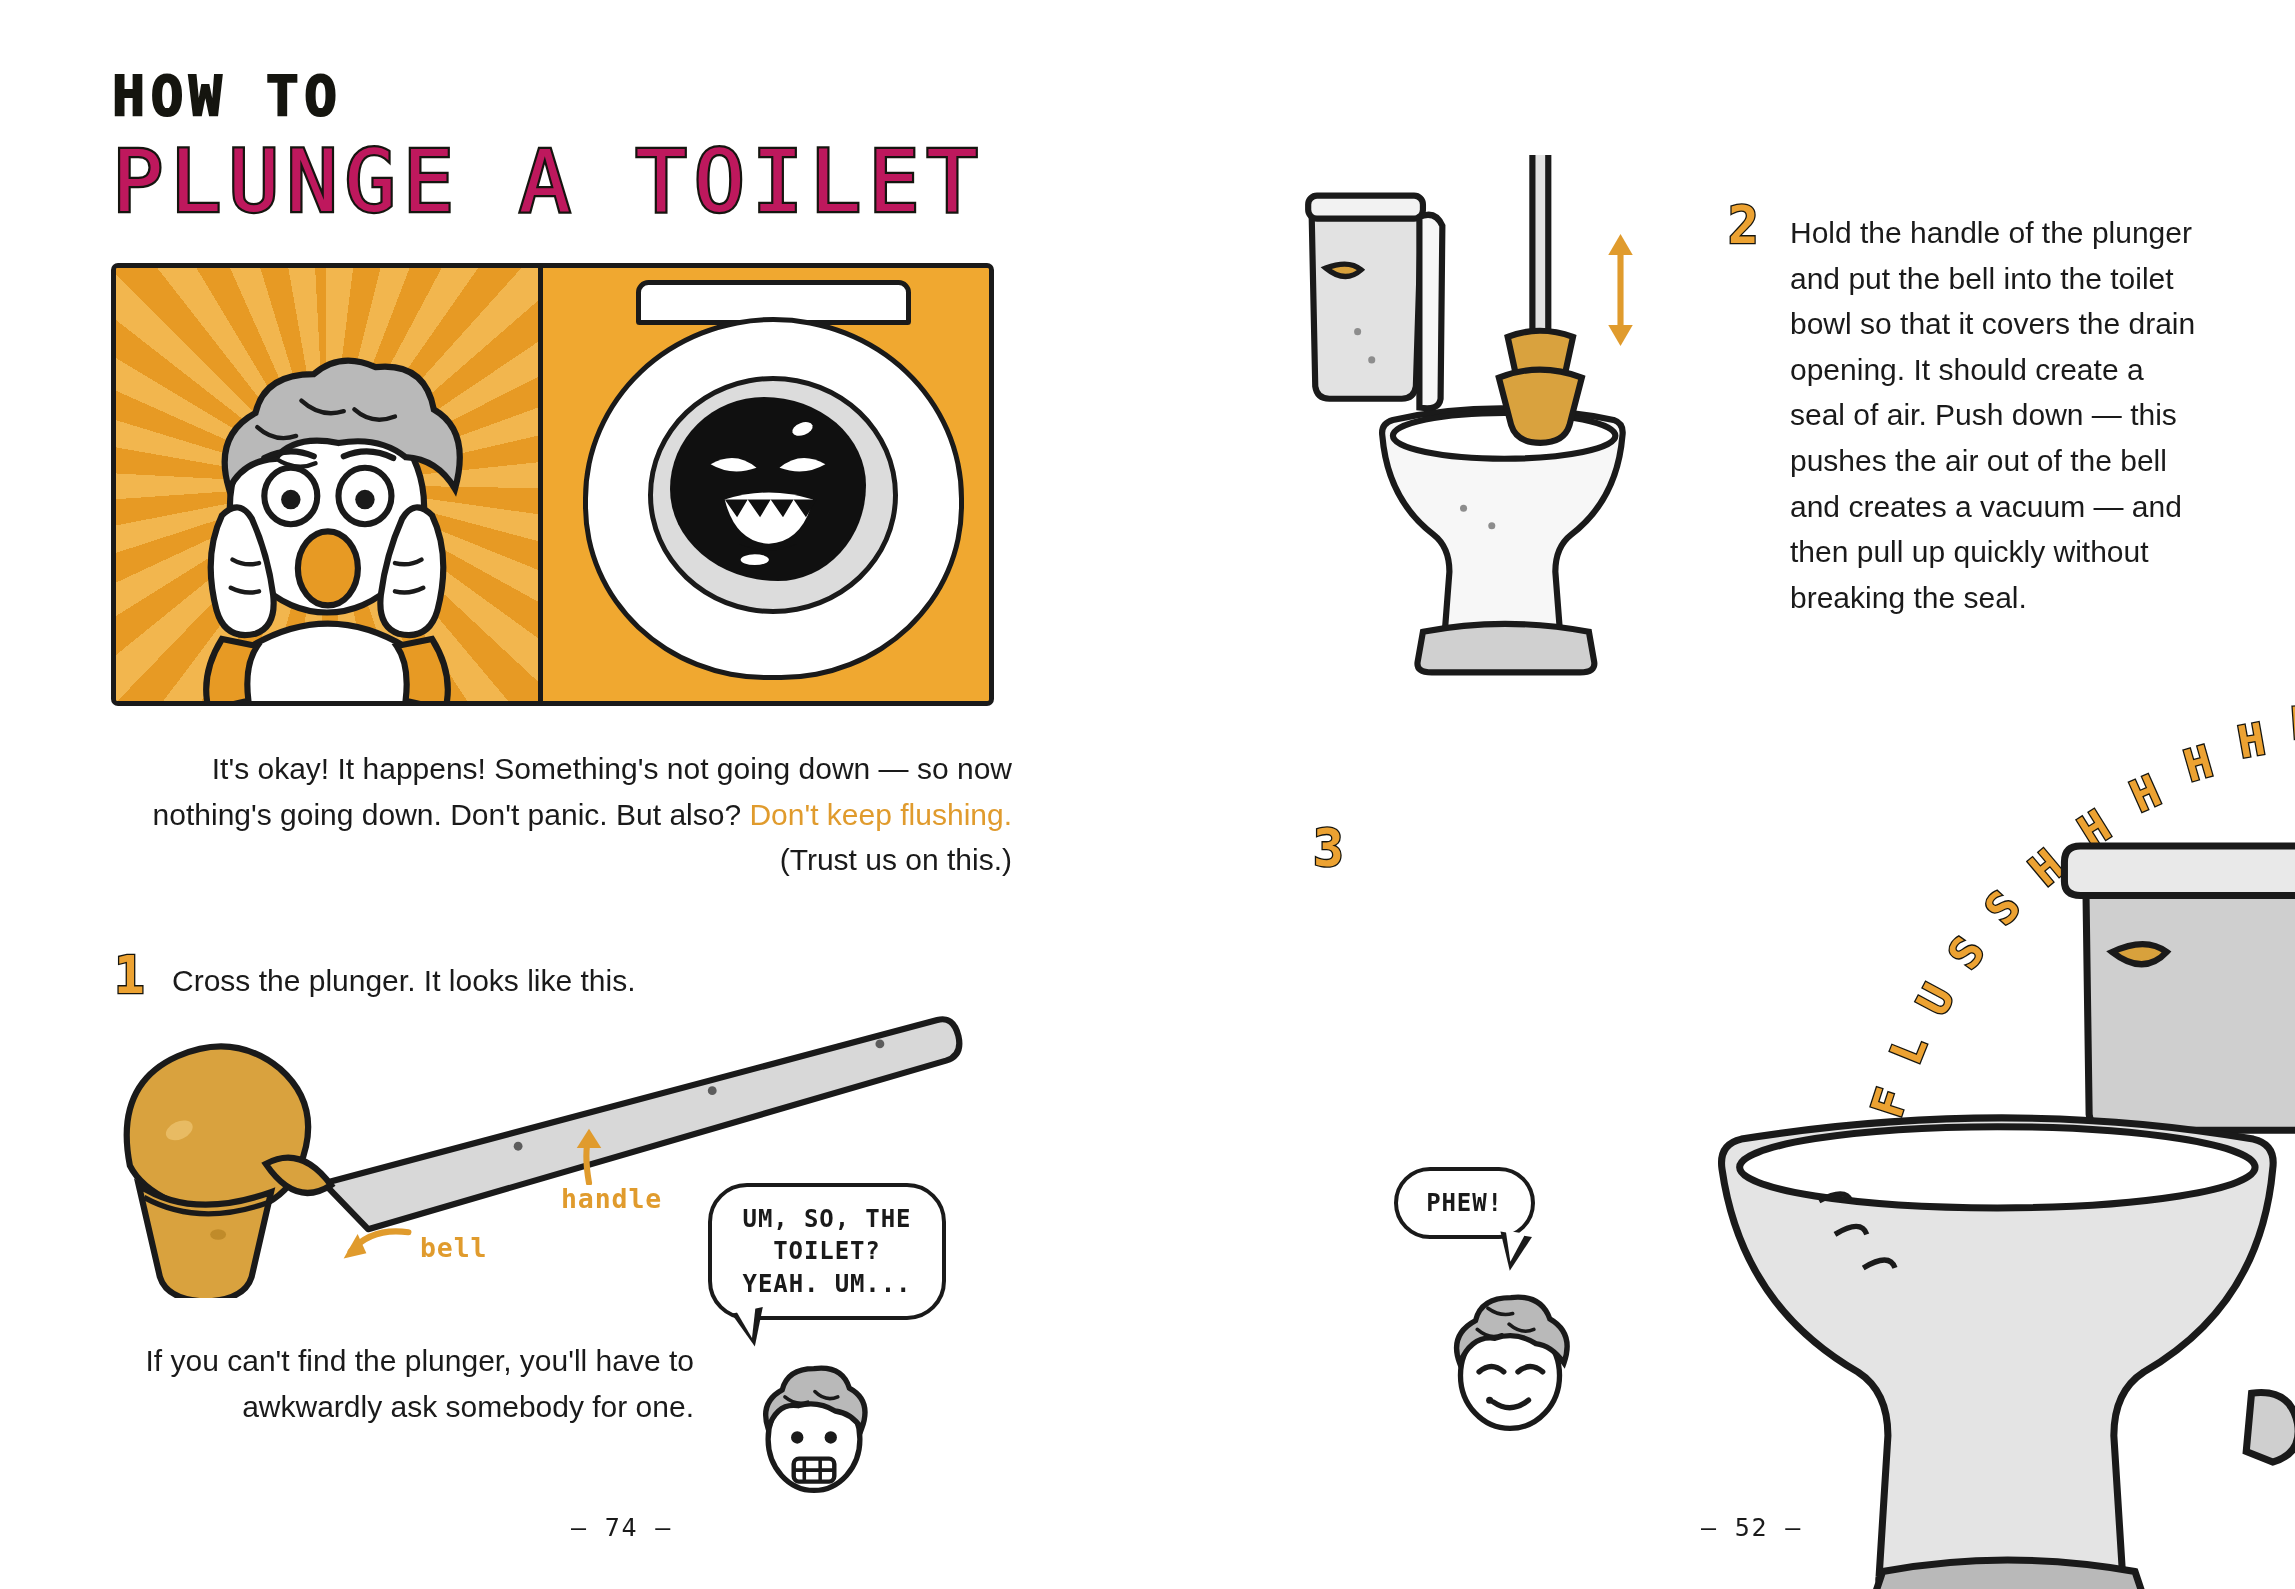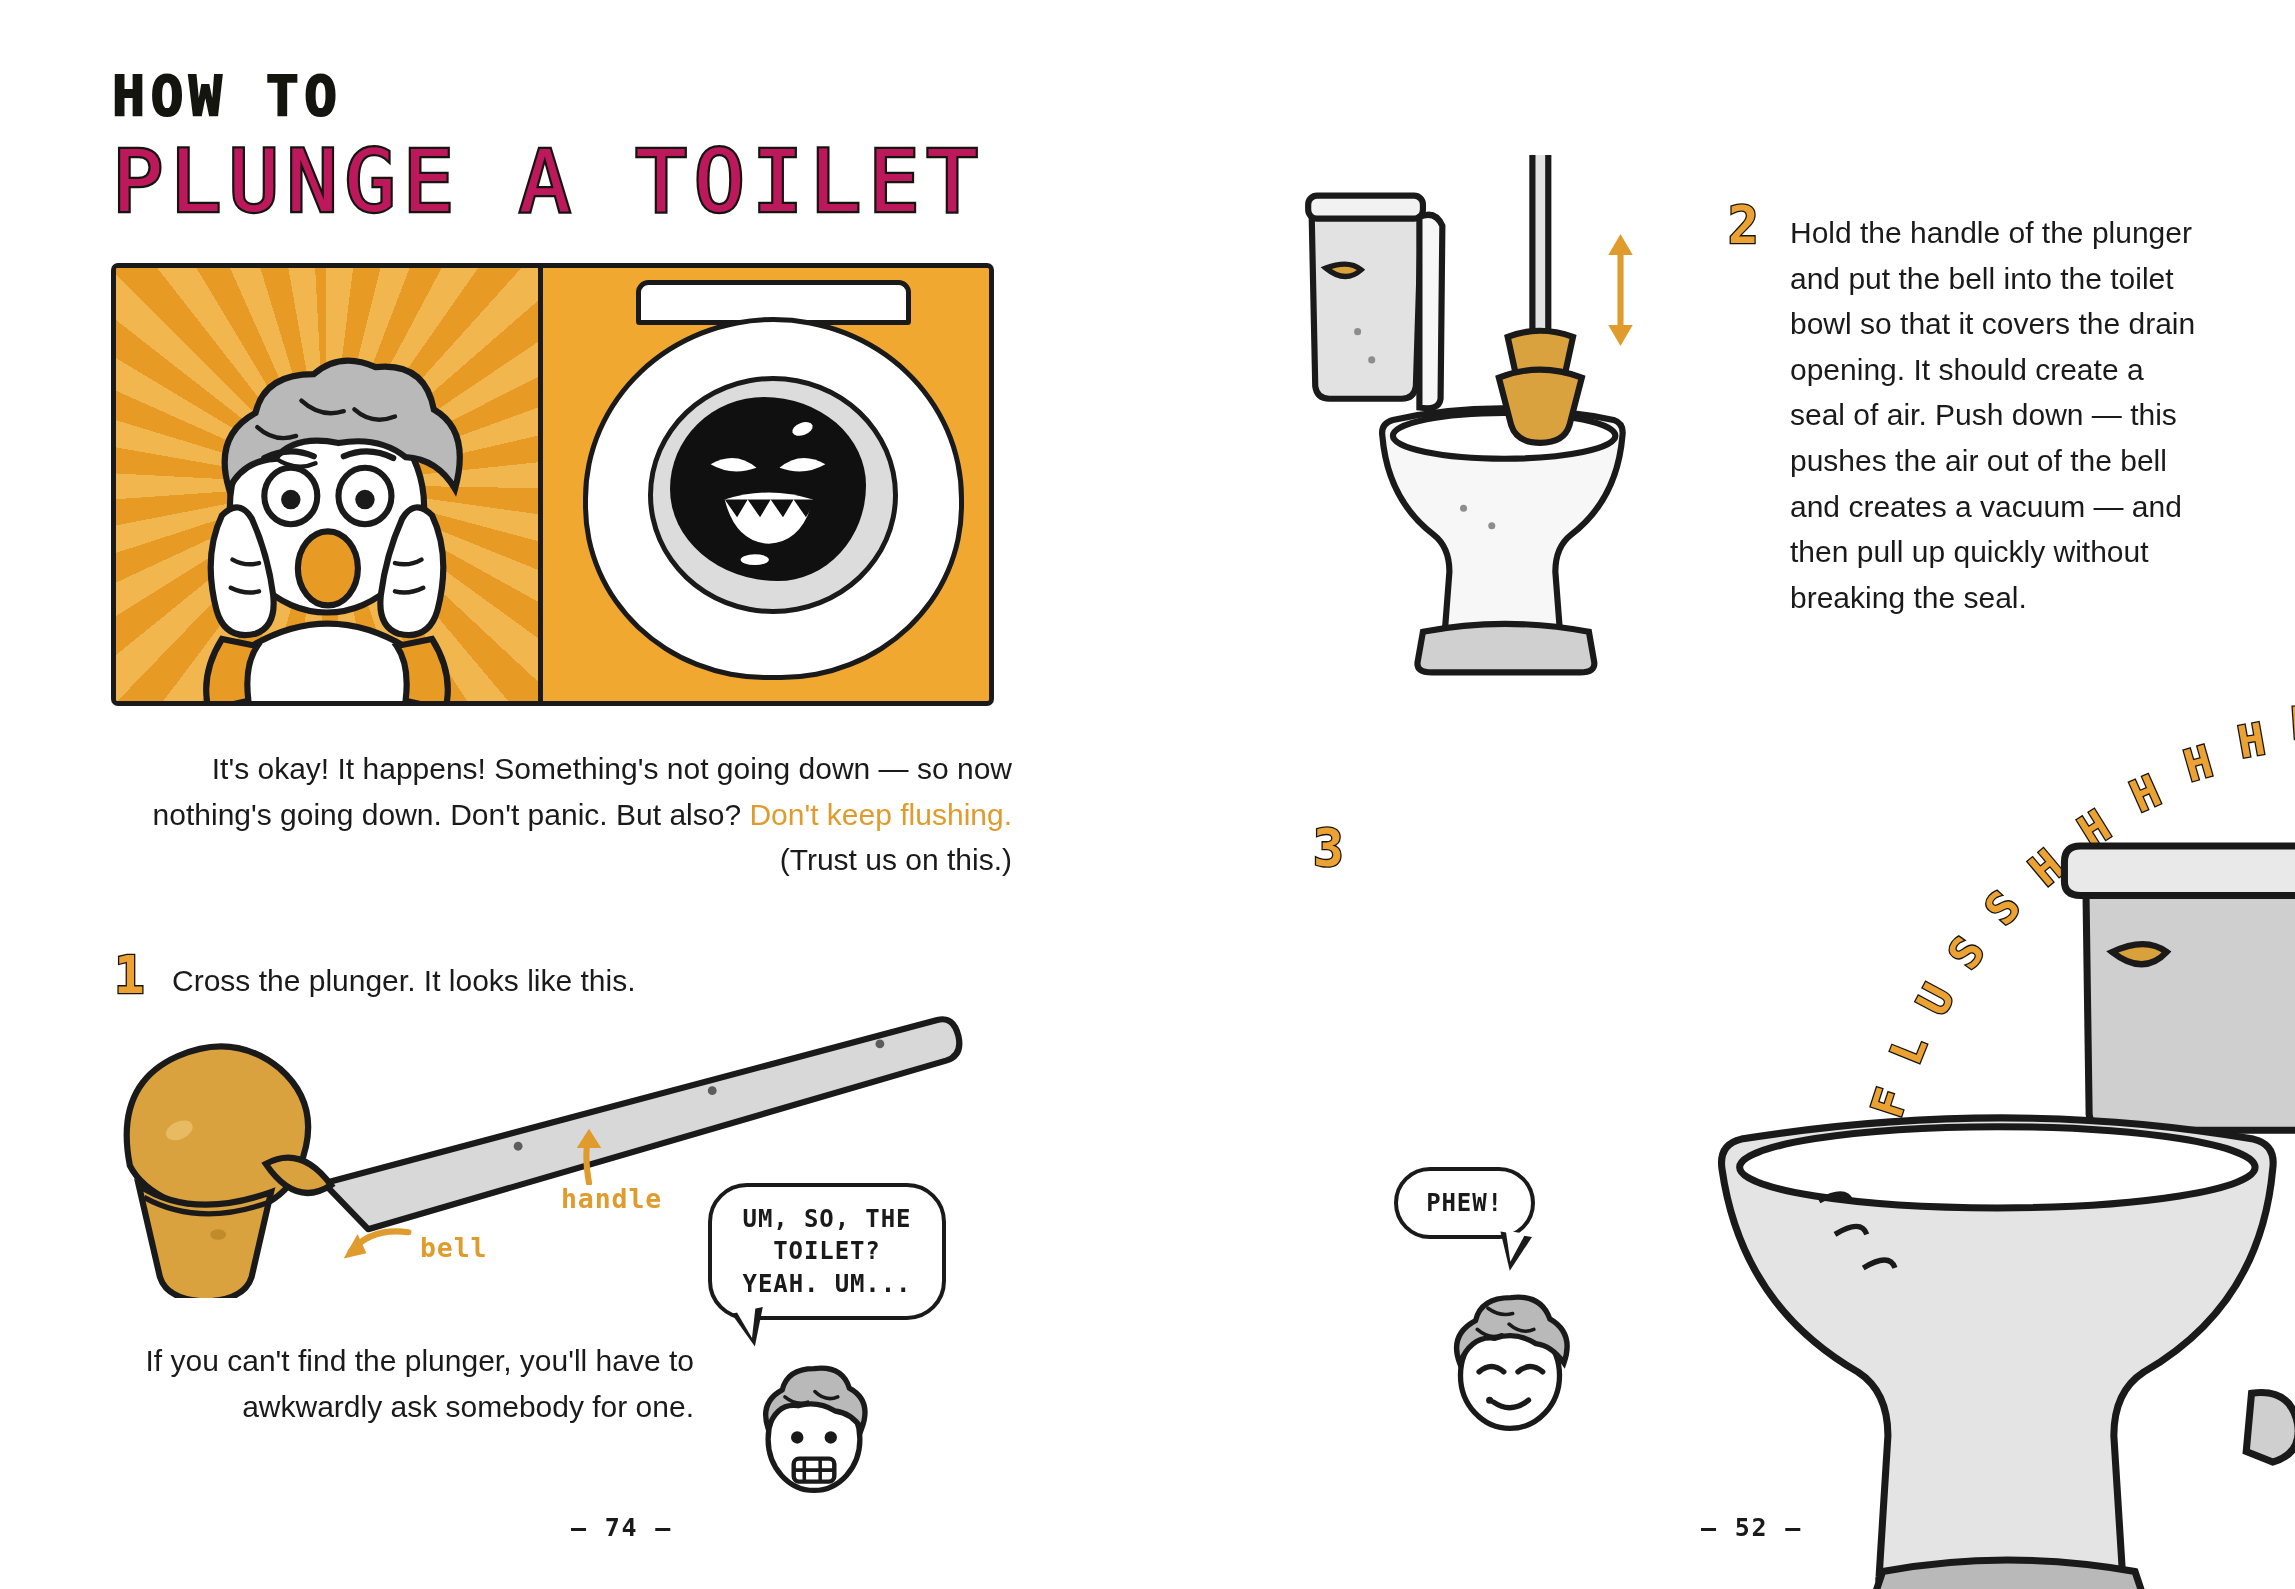--- a/index.html
+++ b/index.html
@@ -193,21 +193,21 @@
     left: -10.6px; top: -39px;
     width: 0; height: 0;
     border-left: 10.6px solid transparent;
     border-right: 10.6px solid transparent;
     border-top: 30px solid #fff;
   }
 
   .page-num {
     position: absolute;
     font-family: "DejaVu Sans Mono", monospace;
-    font-weight: bold;
+    font-weight: normal;
     font-size: 25px;
     color: #1a1a1a;
     letter-spacing: 1.8px;
   }
 
   
   .flush-word {
     position: absolute;
     left: 1836px;
     top: 547px;

